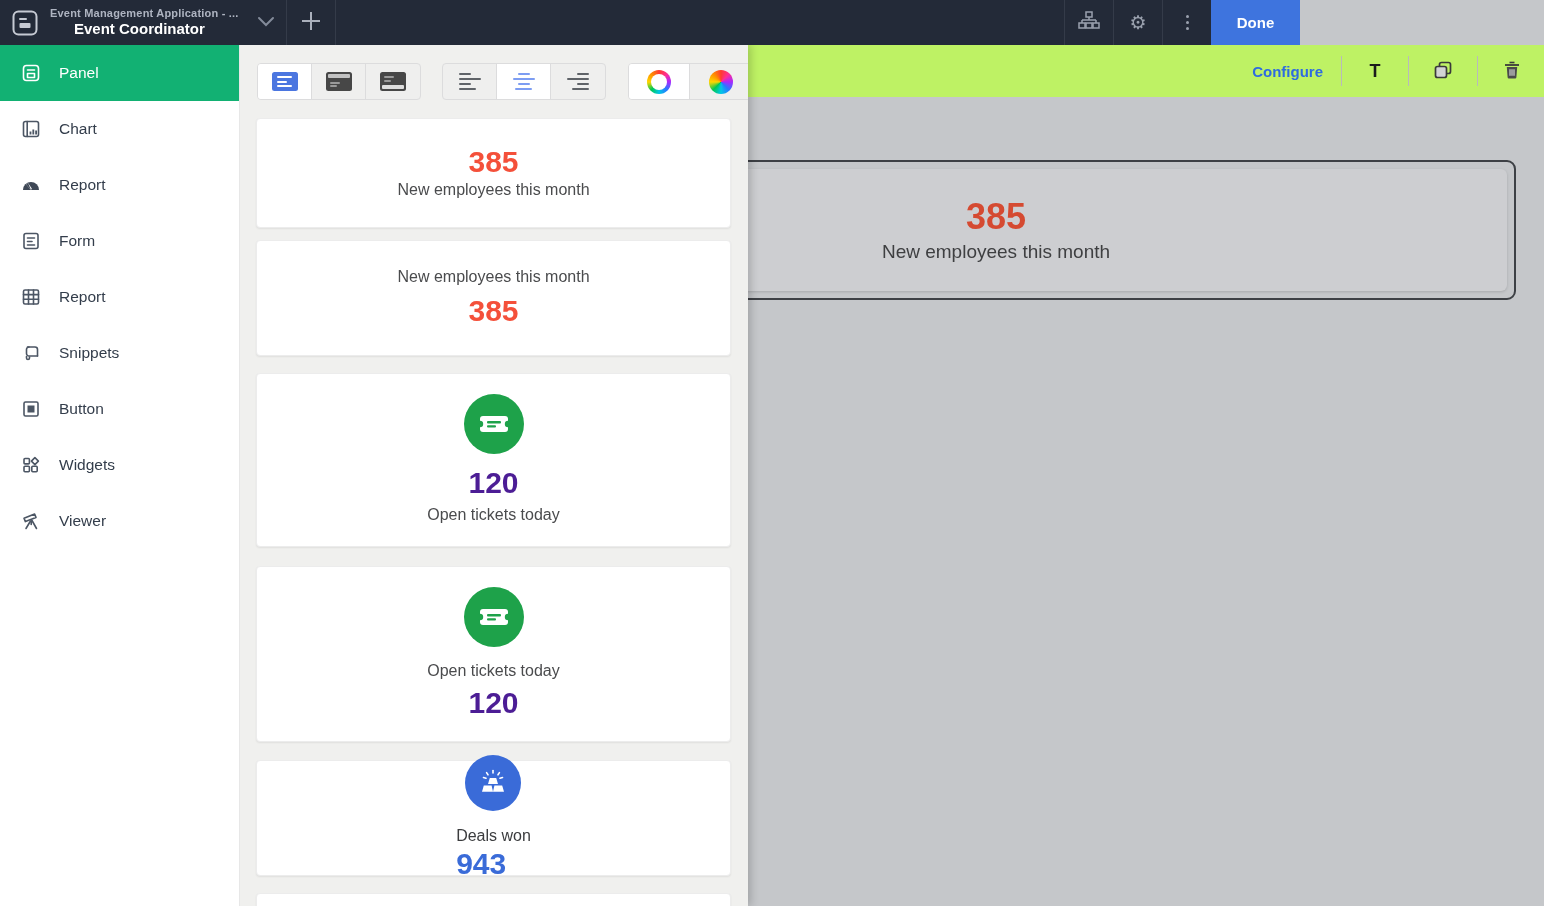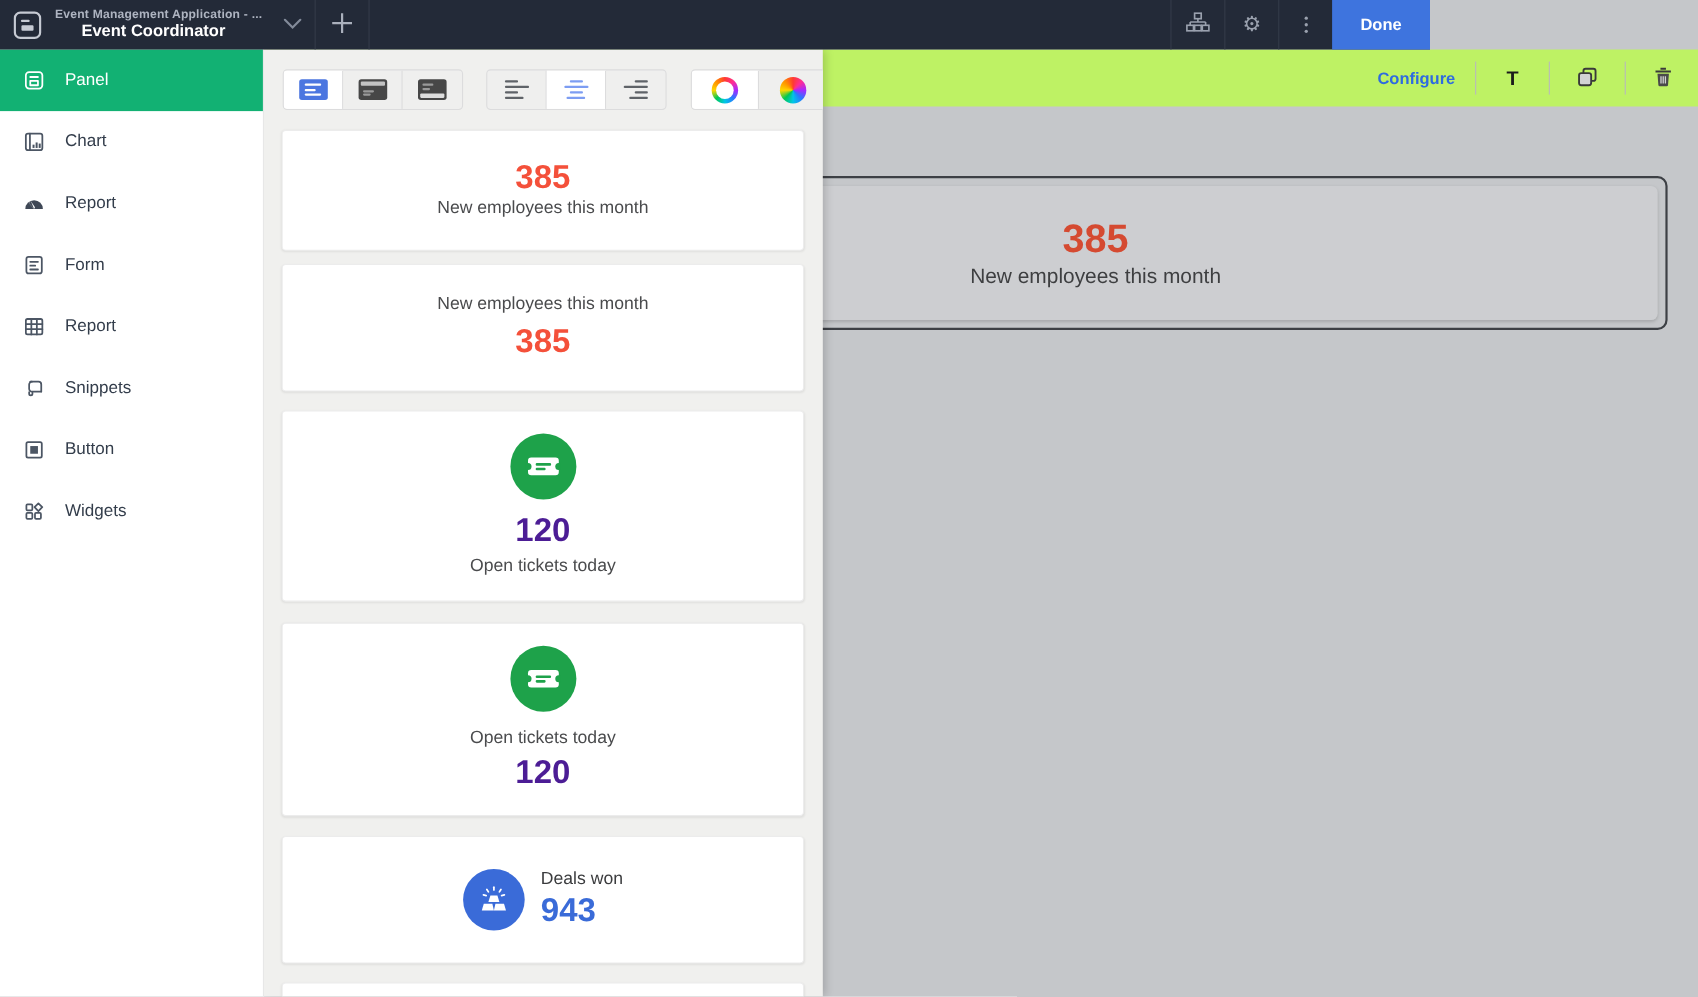--- a/index.html
+++ b/index.html
@@ -65,21 +65,21 @@
 
   .card { position:absolute; left:16px; width:475px; background:#ffffff; border:1px solid #ececec; border-radius:4px; box-shadow:0 1px 2px rgba(0,0,0,.07); display:flex; flex-direction:column; align-items:center; justify-content:center; }
   .card .num { font-size:30px; font-weight:700; line-height:1.15; }
   .card .lbl { font-size:16px; color:#4a4b4d; line-height:1.3; }
   .num.red { color:#f4503a; }
   .num.green { color:#4c1d95; }
   .num.blue { color:#3a6bd8; }
   .circle-ic { border-radius:50%; display:flex; align-items:center; justify-content:center; }
   .circle-ic.green { width:60px; height:60px; background:#1ea24a; }
   .circle-ic.blue { width:56px; height:56px; background:#3a6bd8; }
-  .card-row { display:flex; align-items:center; gap:15px; }
+  .card-row { display:flex; align-items:center; gap:15px;flex-direction:column; }
   .card-row .txt { display:flex; flex-direction:column; align-items:flex-start; }
   .card-row .lbl { color:#3b3c3e; }
 
   
   .main { position:absolute; top:45px; left:240px; width:1304px; height:861px; z-index:1; }
   .main-topbar { height:52px; background:#bef264; display:flex; align-items:center; justify-content:flex-end; padding-right:16px; gap:18px; }
   .configure { font-size:15px; font-weight:600; color:#2e6be0; background:none; border:none; cursor:pointer; font-family:inherit; }
   .tb-div { width:1px; height:30px; background:#b9babb; }
   .t-btn { font-size:18px; font-weight:700; color:#1b1b1b; background:none; border:none; cursor:pointer; width:30px; font-family:inherit; }
   .icon-btn { background:none; border:none; cursor:pointer; width:32px; display:flex; align-items:center; justify-content:center; }
@@ -244,20 +244,31 @@
         <svg class="sic" width="20" height="20" viewBox="0 0 20 20" stroke-width="1.4">
           <rect x="3" y="3.5" width="5.4" height="5.4" rx="1"></rect>
           <rect x="3" y="11.3" width="5.4" height="5.4" rx="1"></rect>
           <rect x="10.8" y="11.3" width="5.4" height="5.4" rx="1"></rect>
           <polygon points="13.9,2.6 17.4,6.1 13.9,9.6 10.4,6.1"></polygon>
         </svg>
       </span>
       <span class="s-label">Widgets</span>
     </div>
 
+    <div class="side-item">
+      <span class="s-icon">
+        <svg class="sic" width="20" height="20" viewBox="0 0 20 20" stroke-width="1.5">
+          <polygon points="3,7.2 13.6,3 15,6.4 4.4,10.6"></polygon>
+          <line x1="9.5" y1="10" x2="5" y2="17.5"></line>
+          <line x1="11" y1="9.5" x2="15.5" y2="17.5"></line>
+          <line x1="10.2" y1="9.8" x2="10.2" y2="13.5"></line>
+        </svg>
+      </span>
+      <span class="s-label">Viewer</span>
+    </div>
   </div>
 
   <div class="main">
     <div class="main-topbar">
       <button class="configure">Configure</button>
       <div class="tb-div"></div>
       <button class="t-btn">T</button>
       <div class="tb-div"></div>
       <button class="icon-btn">
         <span>

